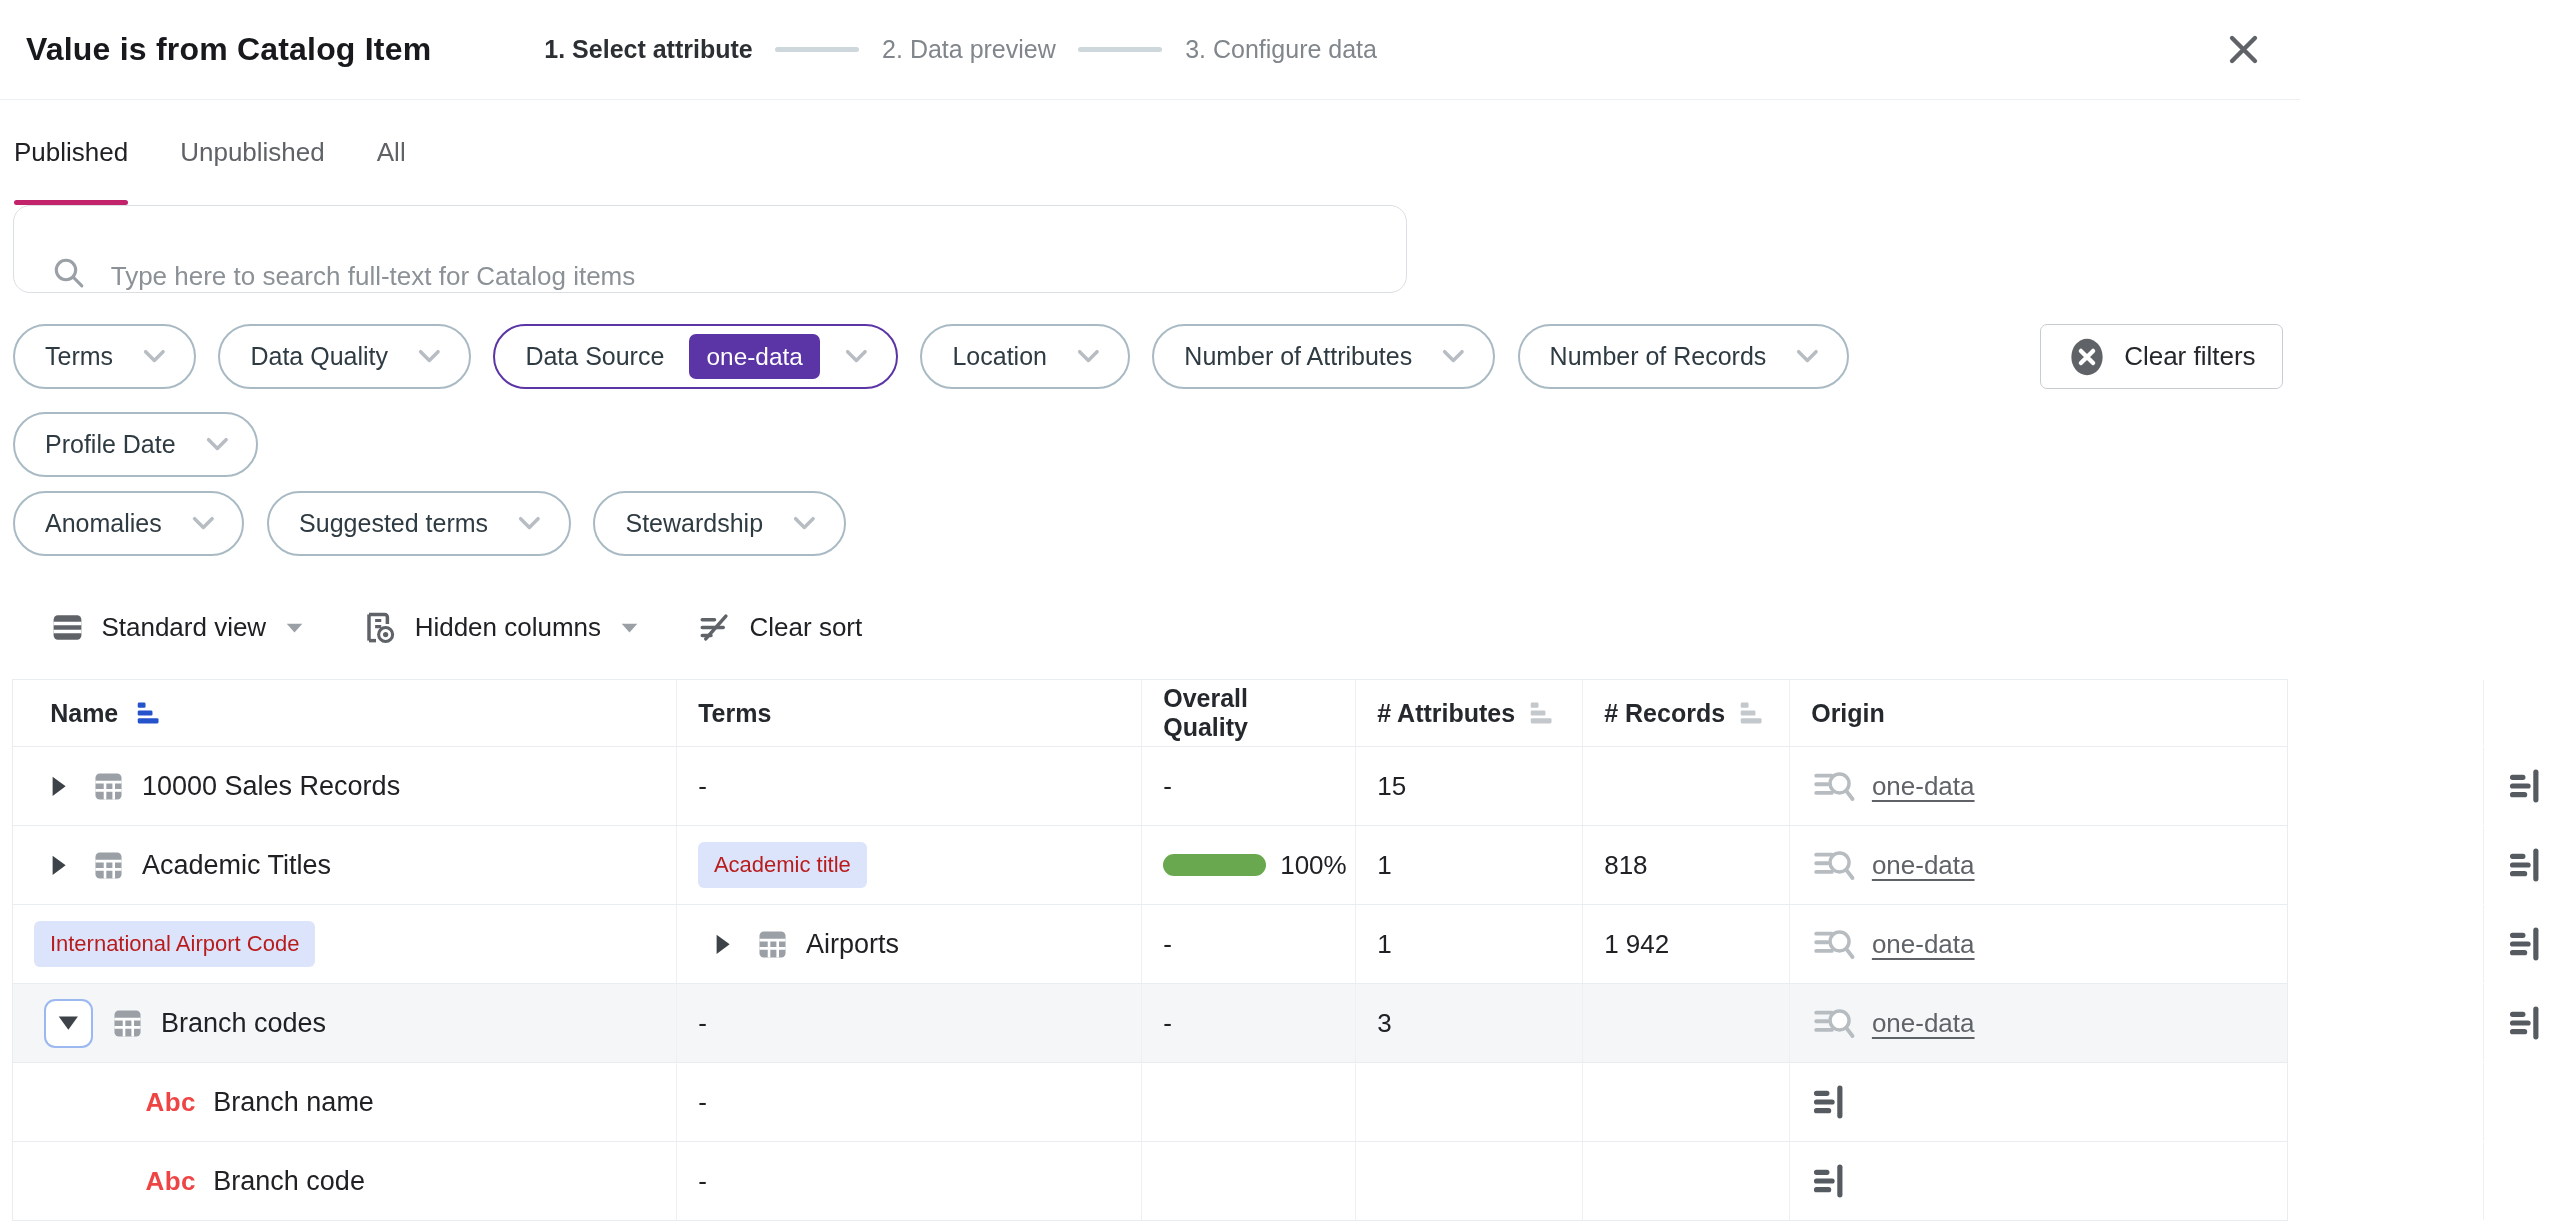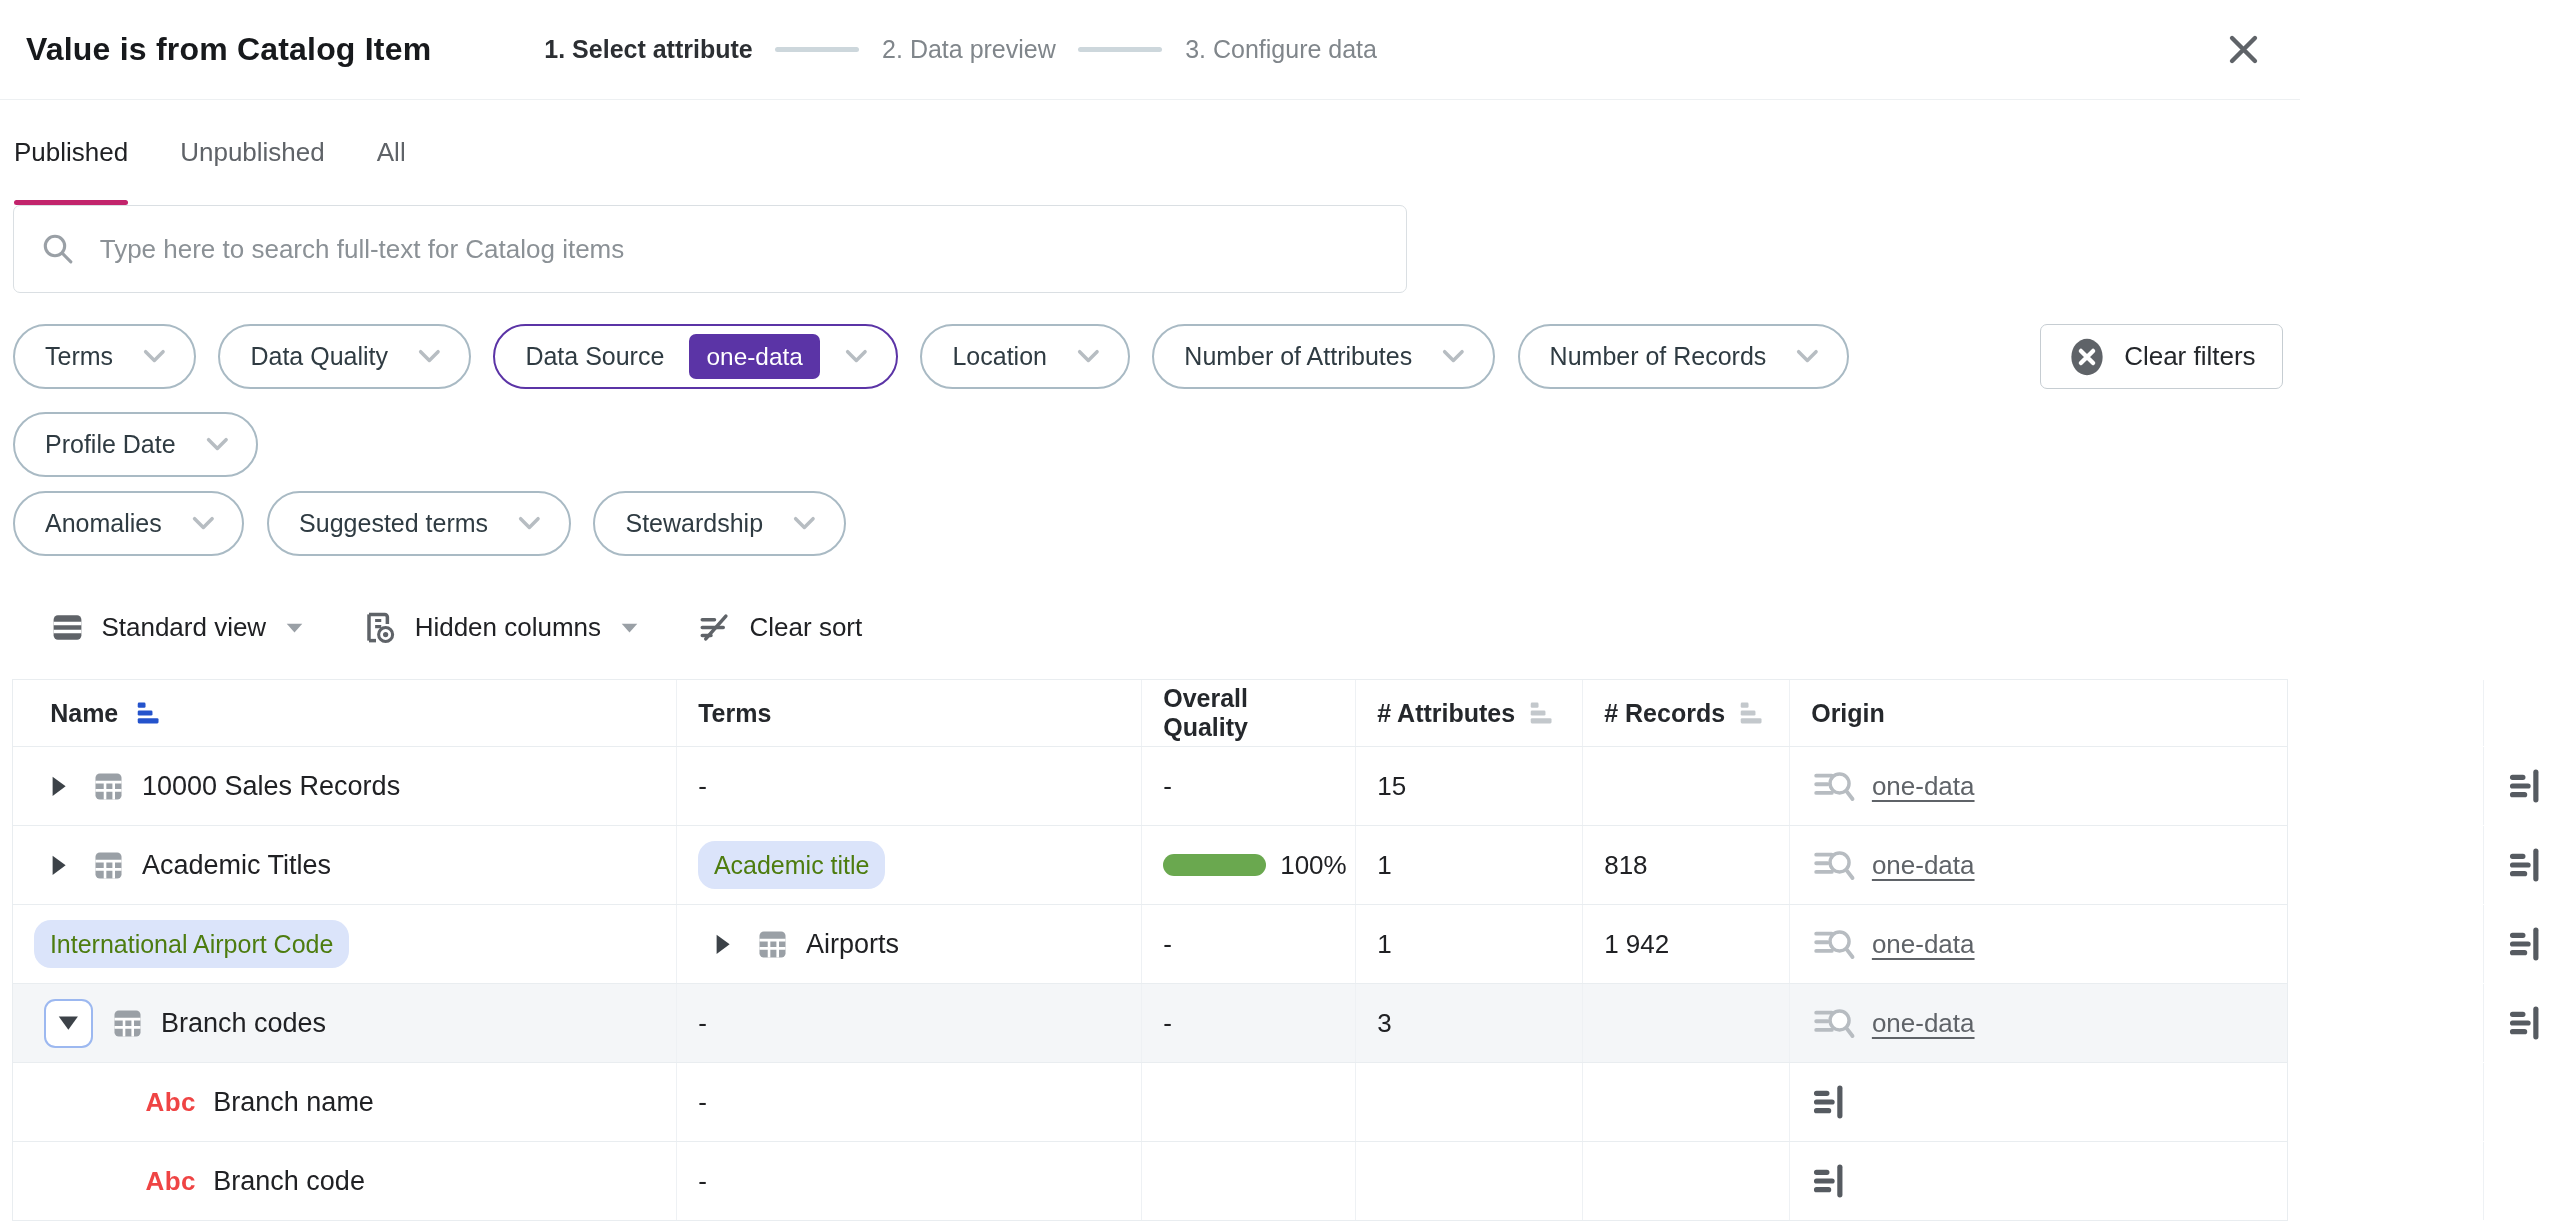--- a/index.html
+++ b/index.html
@@ -29,22 +29,22 @@
   .tabs { display:flex; gap:52px; padding:37px 5px 0 14px; height:105px; }
   .tab { font-size:26px; font-weight:500; color:#5f6368; cursor:pointer; position:relative; padding-bottom:15.7px; }
   .tab.active { color:#202124; }
   .tab.active::after {
     content:""; position:absolute; left:0; right:0; bottom:0; height:5.2px;
     background:var(--tab-accent,#c2246c); border-radius:2.6px;
   }
 
   
   .search-wrap { margin:0 0 0 13px; width:1394px; height:88px;
-    border:1.7px solid #dadfe3; border-radius:7px; display:flex; align-items:center;
-    padding:0 26px; background:#fff; }
+    border:1.7px solid #dadfe3; border-radius:17px; display:flex; align-items:flex-end;
+    padding:0 37px; background:#fff; }
   .search-wrap input { border:none; outline:none; flex:1; font-size:26px; color:#202124;
     font-family:"Liberation Sans",sans-serif; margin-left:22.7px; background:transparent; }
   .search-wrap input::placeholder { color:#8b9196; }
 
   
   .filters { margin:31px 17.4px 0 13px; }
   .chip-row { display:flex; align-items:flex-start; gap:22.7px; }
   .chip-row + .chip-row { margin-top:14px; }
   .chips { display:flex; flex-wrap:wrap; gap:22.7px; flex:1; }
   .chip {
@@ -78,22 +78,22 @@
   .cell { display:flex; align-items:center; padding:0 21px; border-right:0.9px solid #eef1f4; min-height:78px; }
   .cell:last-child { border-right:none; justify-content:center; padding:0; }
   .thead .cell { min-height:66px; font-size:25px; font-weight:700; color:#25282c; gap:14px; }
   .cell.name { padding-left:31px; gap:17.4px; }
   .thead .cell.name { padding-left:37px; }
   .name-text { font-size:27px; color:#202124; }
   .child-indent { width:84px; flex:none; }
   .abc { font-size:26px; font-weight:600; color:#ef4444; letter-spacing:0.4px; flex:none; }
   .dash { font-size:26px; color:#202124; }
   .num { font-size:26px; color:#202124; }
-  .terms-pill { background:#dbe4fa; color:#4d7c0f; font-size:25px; font-weight:500;
-    padding:9.6px 15.7px; border-radius:17px; cursor:pointer; }
+  .terms-pill { background:#dbe4fa; color:#b91c1c; font-size:22px; font-weight:500;
+    padding:9.6px 15.7px; border-radius:6px; cursor:pointer; }
   .qbar { width:103px; height:22.7px; border-radius:11.3px; background:#6aa84f; margin-right:14px; flex:none; }
   .qpct { font-size:26px; color:#202124; }
   .origin-link { font-size:26px; color:#5f6368; text-decoration:underline; text-underline-offset:5.2px;
     cursor:pointer; margin-left:15.7px; }
   .expand-btn { width:30px; height:30px; border:none; background:transparent; display:flex;
     align-items:center; justify-content:center; cursor:pointer; flex:none; }
   .expand-btn.open { width:49px; height:49px; border:2.6px solid #9cb8f0; border-radius:11.3px; background:#fff; }
   svg { display:block; }
 </style>
 </head>

